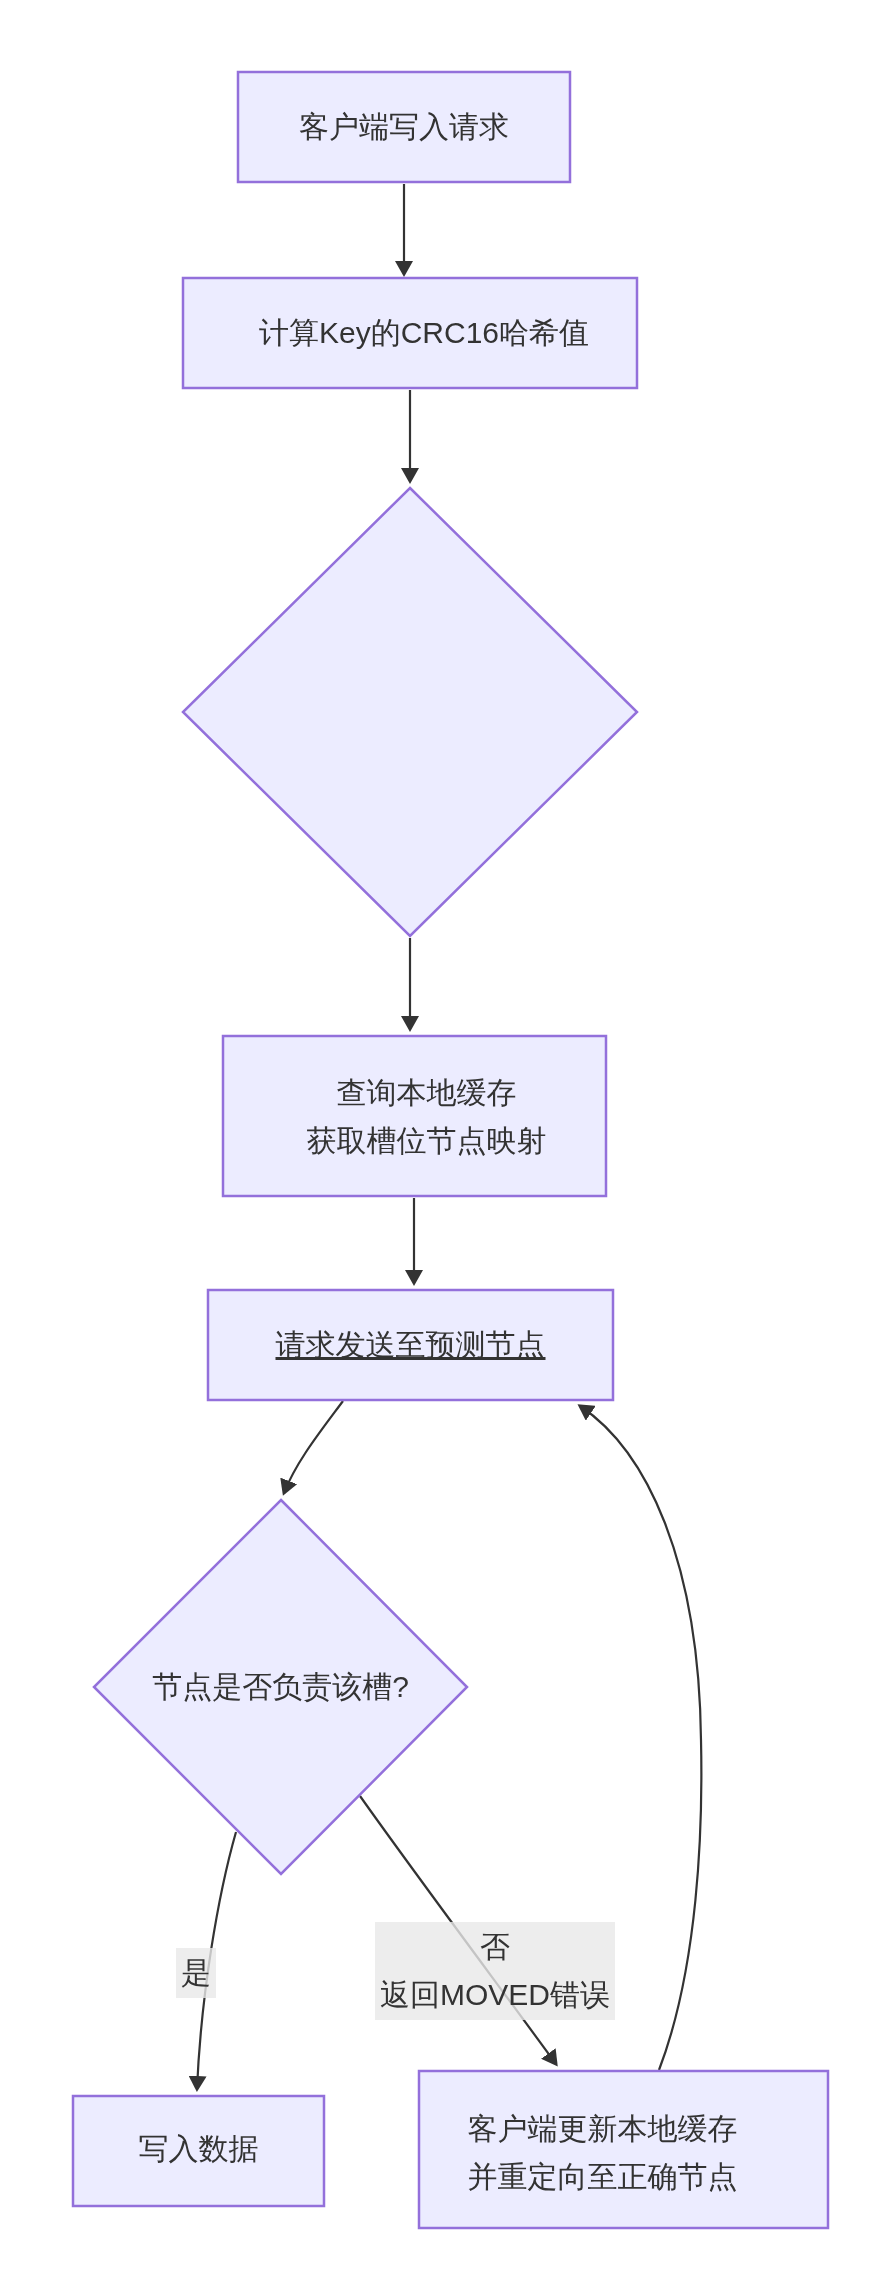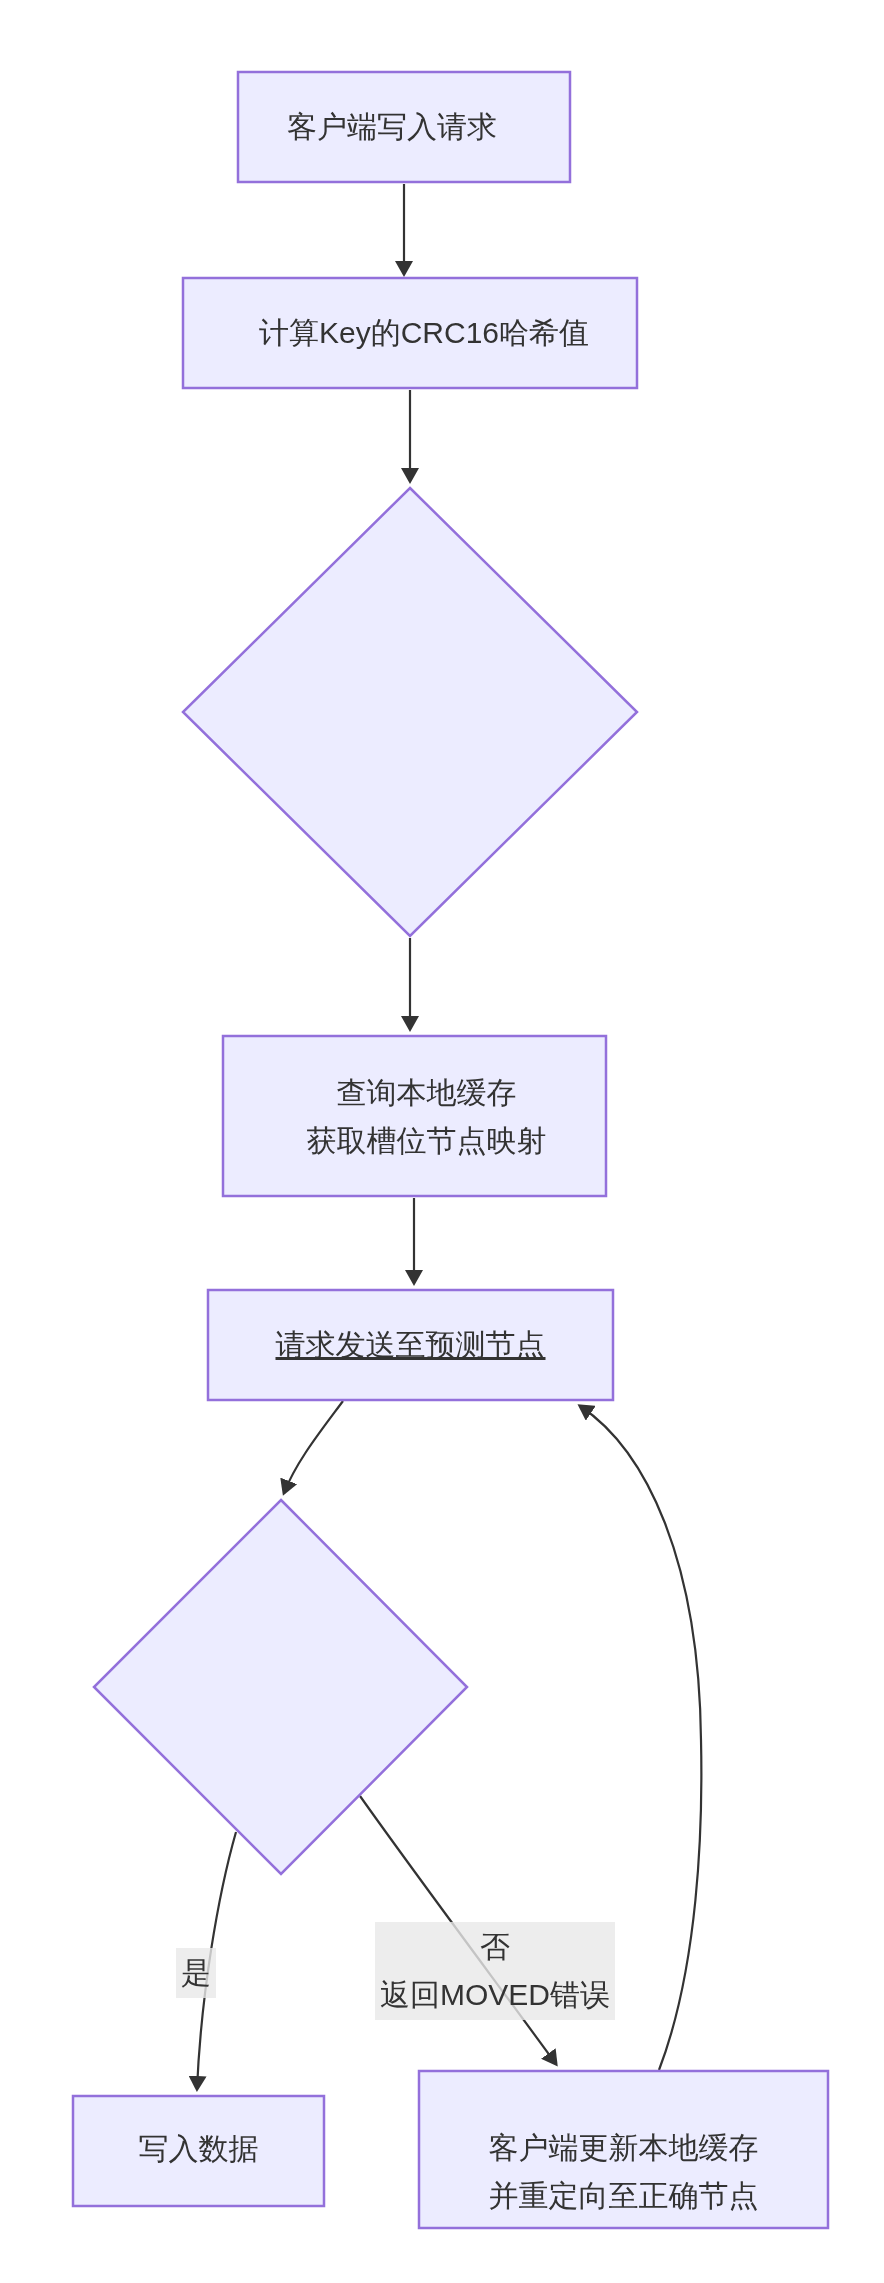--- a/index.html
+++ b/index.html
@@ -66,26 +66,27 @@
     <rect class="node-rect" x="238" y="72" width="332" height="110"></rect>
     <rect class="node-rect" x="183" y="278" width="454" height="110"></rect>
     <polygon class="node-diamond" points="410,488 637,712 410,936 183,712"></polygon>
     <rect class="node-rect" x="223" y="1036" width="383" height="160"></rect>
     <rect class="node-rect" x="208" y="1290" width="405" height="110"></rect>
     <polygon class="node-diamond" points="281,1500 467,1687 281,1874 94,1687"></polygon>
     <rect class="node-rect" x="73" y="2096" width="251" height="110"></rect>
     <rect class="node-rect" x="419" y="2071" width="409" height="157"></rect>
   </svg>
 
-  <div class="node-label" style="left:226px;top:72px;width:332px;height:110px;">客户端写入请求</div>
+  <div class="node-label" style="left:238px;top:72px;width:332px;height:110px;">客户端写入请求</div>
   <div class="node-label" style="left:183px;top:278px;width:454px;height:110px;padding-left:14px;">计算Key的CRC16哈希值</div>
   <div class="node-label" style="left:235px;top:1036px;width:383px;height:162px;">查询本地缓存
 获取槽位节点映射</div>
   <div class="node-label" style="left:208px;top:1290px;width:405px;height:110px;text-decoration:underline;">请求发送至预测节点</div>
+  <div class="node-label" style="left:94px;top:1500px;width:373px;height:374px;">节点是否负责该槽?</div>
   <div class="node-label" style="left:73px;top:2096px;width:251px;height:110px;font-family:Liberation Mono, monospace;">写入数据</div>
-  <div class="node-label" style="left:419px;top:2071px;width:409px;height:164px;margin-top:19px;">客户端更新本地缓存
+  <div class="node-label" style="left:398px;top:2071px;width:409px;height:164px;">客户端更新本地缓存
 并重定向至正确节点</div>
 
   <div class="edge-label" style="left:196px;top:1973px;">是</div>
   <div class="edge-label" style="left:495px;top:1971px;">否
 返回MOVED错误</div>
 
 </div>
 
 </body></html>

